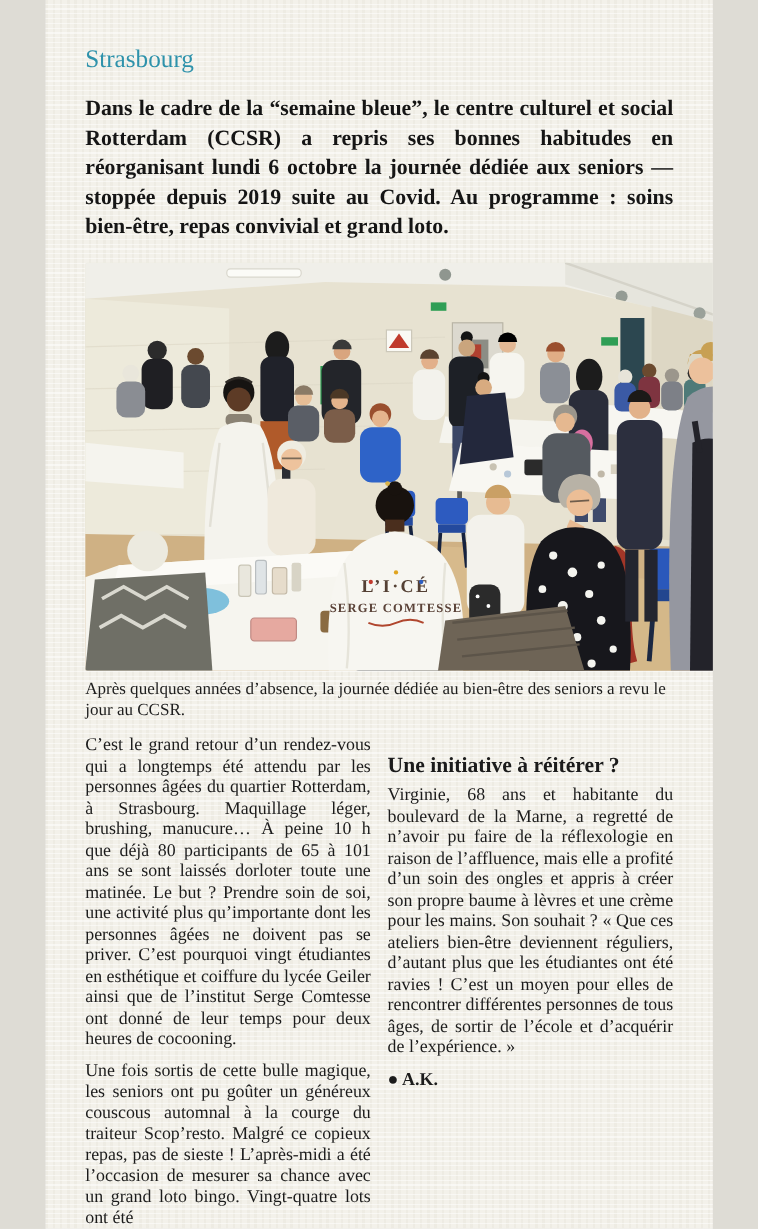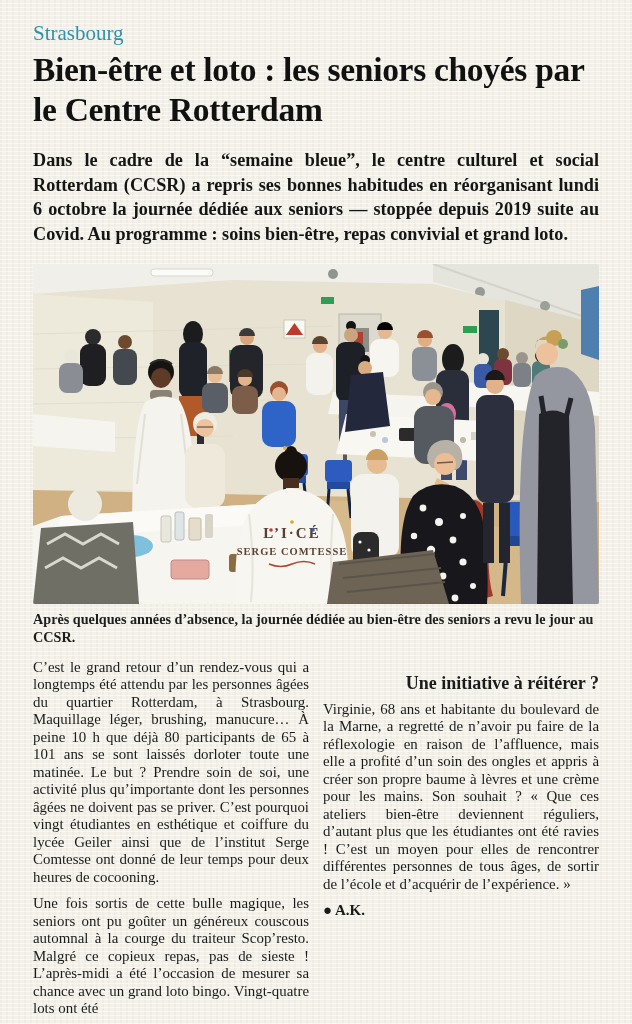--- a/index.html
+++ b/index.html
@@ -1,27 +1,27 @@
 <!DOCTYPE html>
 <html lang="fr"><head>
 <meta charset="utf-8">
 <style>
   * { box-sizing: border-box; }
   html,body { margin:0; padding:0; background:#dedcd5; }
   .page {
     position:relative;
-    width:632px; height:1024px;
+    width:556px; height:1024px;
     margin:0 auto;
     background-color:#f3f1ea;
     background-image:
       repeating-linear-gradient(0deg, rgba(255,255,255,.5) 0 1px, rgba(0,0,0,0) 1px 4px),
       repeating-linear-gradient(90deg, rgba(228,225,214,.35) 0 2px, rgba(0,0,0,0) 2px 6px);
     font-family:"Liberation Serif","DejaVu Serif",serif;
     color:#1b1b1b;
-    padding:22px 33px 0 33px;
+    padding:38px 33px 0 33px;
     overflow:hidden;
   }
   .kicker {
     font-size:21px; line-height:1.05;
     color:#2e92ab; font-weight:400;
   }
   .headline {
     margin:6px 0 0 0;
     font-size:33.5px; line-height:40px;
     font-weight:700; letter-spacing:-0.3px;
@@ -35,48 +35,47 @@
   figure { margin:12px 0 0 0; }
   .photo {
     display:block; width:566px; height:340px;
     background:#ece9dd; border-radius:2px;
   }
   .caption {
     margin-top:7px;
     font-size:14.2px; line-height:17.6px;
     color:#1d1d1d;
   }
-  .caption span { display:block;font-weight:bold; }
+  .caption span { display:block; }
   .body-cols {
     display:flex; gap:14px;
     margin-top:12px;
     font-size:14.9px; line-height:17.5px;
     text-align:justify;
   }
   .col { width:276px; }
   .col p { margin:0; }
   .col p + p { margin-top:9px; }
   .subhead {
     margin:13px 0 7px 0;
     font-size:18px; line-height:22px;
-    font-weight:700; text-align:right;font-family:Liberation Serif, serif;
+    font-weight:700; text-align:left;font-family:Liberation Serif, serif;
   }
   .signature {
     margin-top:10px;
     font-size:15px; font-weight:700;
   }
 </style>
 </head>
 <body>
 
 <div class="page">
 
   <div class="kicker">Strasbourg</div>
 
-  <h1 class="headline">Bien-être et loto : les seniors choyés par le Centre Rotterdam</h1>
 
   <p class="lede">Dans le cadre de la “semaine bleue”, le centre culturel et social Rotterdam (CCSR) a repris ses bonnes habitudes en réorganisant lundi 6 octobre la journée dédiée aux seniors — stoppée depuis 2019 suite au Covid. Au programme : soins bien-être, repas convivial et grand loto.</p>
 
   <figure>
     <svg class="photo" viewBox="0 0 566 340" role="img">
 
       <g>
         <rect x="0" y="0" width="566" height="80" fill="#f0efe9"></rect>
         <polygon points="400,0 566,0 566,64 400,18" fill="#e6e5dd"></polygon>
         <line x1="400" y1="0" x2="566" y2="58" stroke="#d5d3c9" stroke-width="2"></line>

